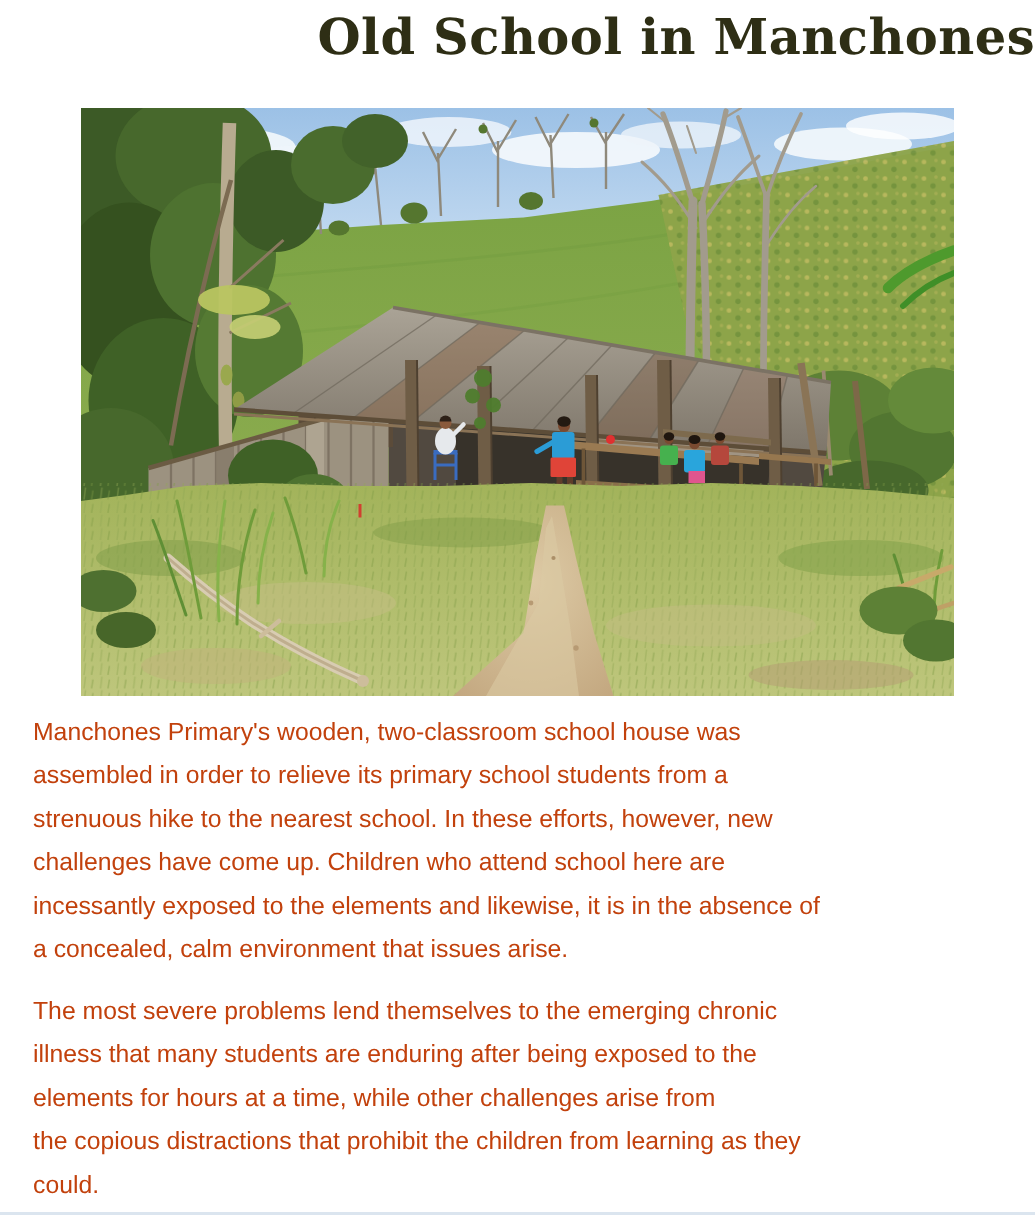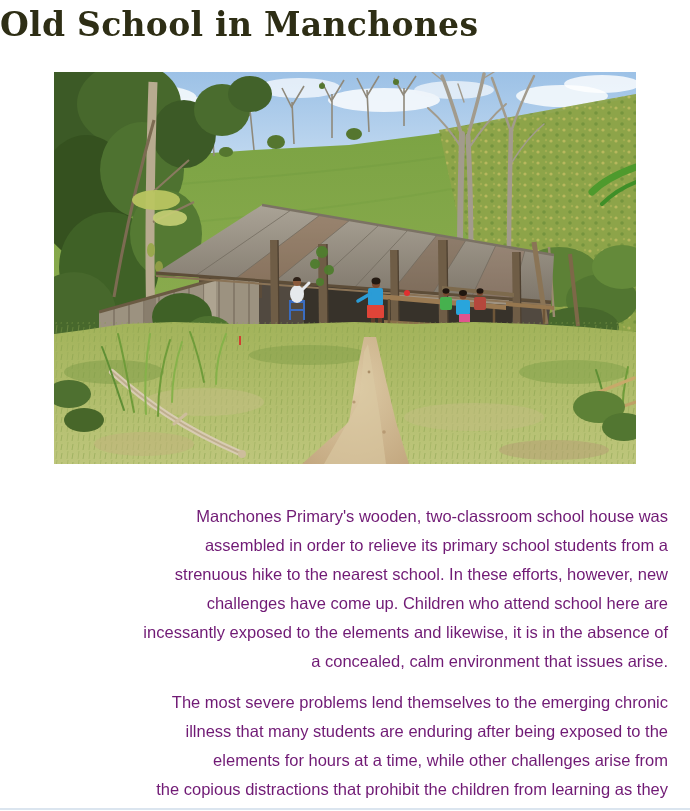--- a/index.html
+++ b/index.html
@@ -3,38 +3,38 @@
 <meta charset="utf-8">
 <style>
   html,body{margin:0;padding:0;}
   body{
     width:690px;height:811px;position:relative;overflow:hidden;
     background:#ffffff;
     font-family:"Liberation Sans", sans-serif;
   }
   .page-title{
     margin:0;padding-top:3px;
-    text-align:left;
+    text-align:right;
     font-family:"DejaVu Serif", serif;
     font-weight:bold;
     font-size:33px;
     line-height:44px;
     letter-spacing:0.3px;
     color:#2e2e15;
   }
   .photo-wrap{
     width:582px;height:392px;
     margin:25px auto 0 auto;
   }
   .photo-wrap svg{display:block;}
   .para{
     width:646px;
-    margin:38px auto 0 auto;
-    text-align:right;
-    color:#701a75;
+    margin:10px auto 0 auto;
+    text-align:left;
+    color:#c2410c;
     font-size:16.5px;
     line-height:29px;
     white-space:pre-line;
   }
   .para.second{margin-top:12px;}
   .bottom-divider{
     position:absolute;left:0;top:808px;width:690px;height:2px;
     background:#dbe5ef;
   }
 </style>

